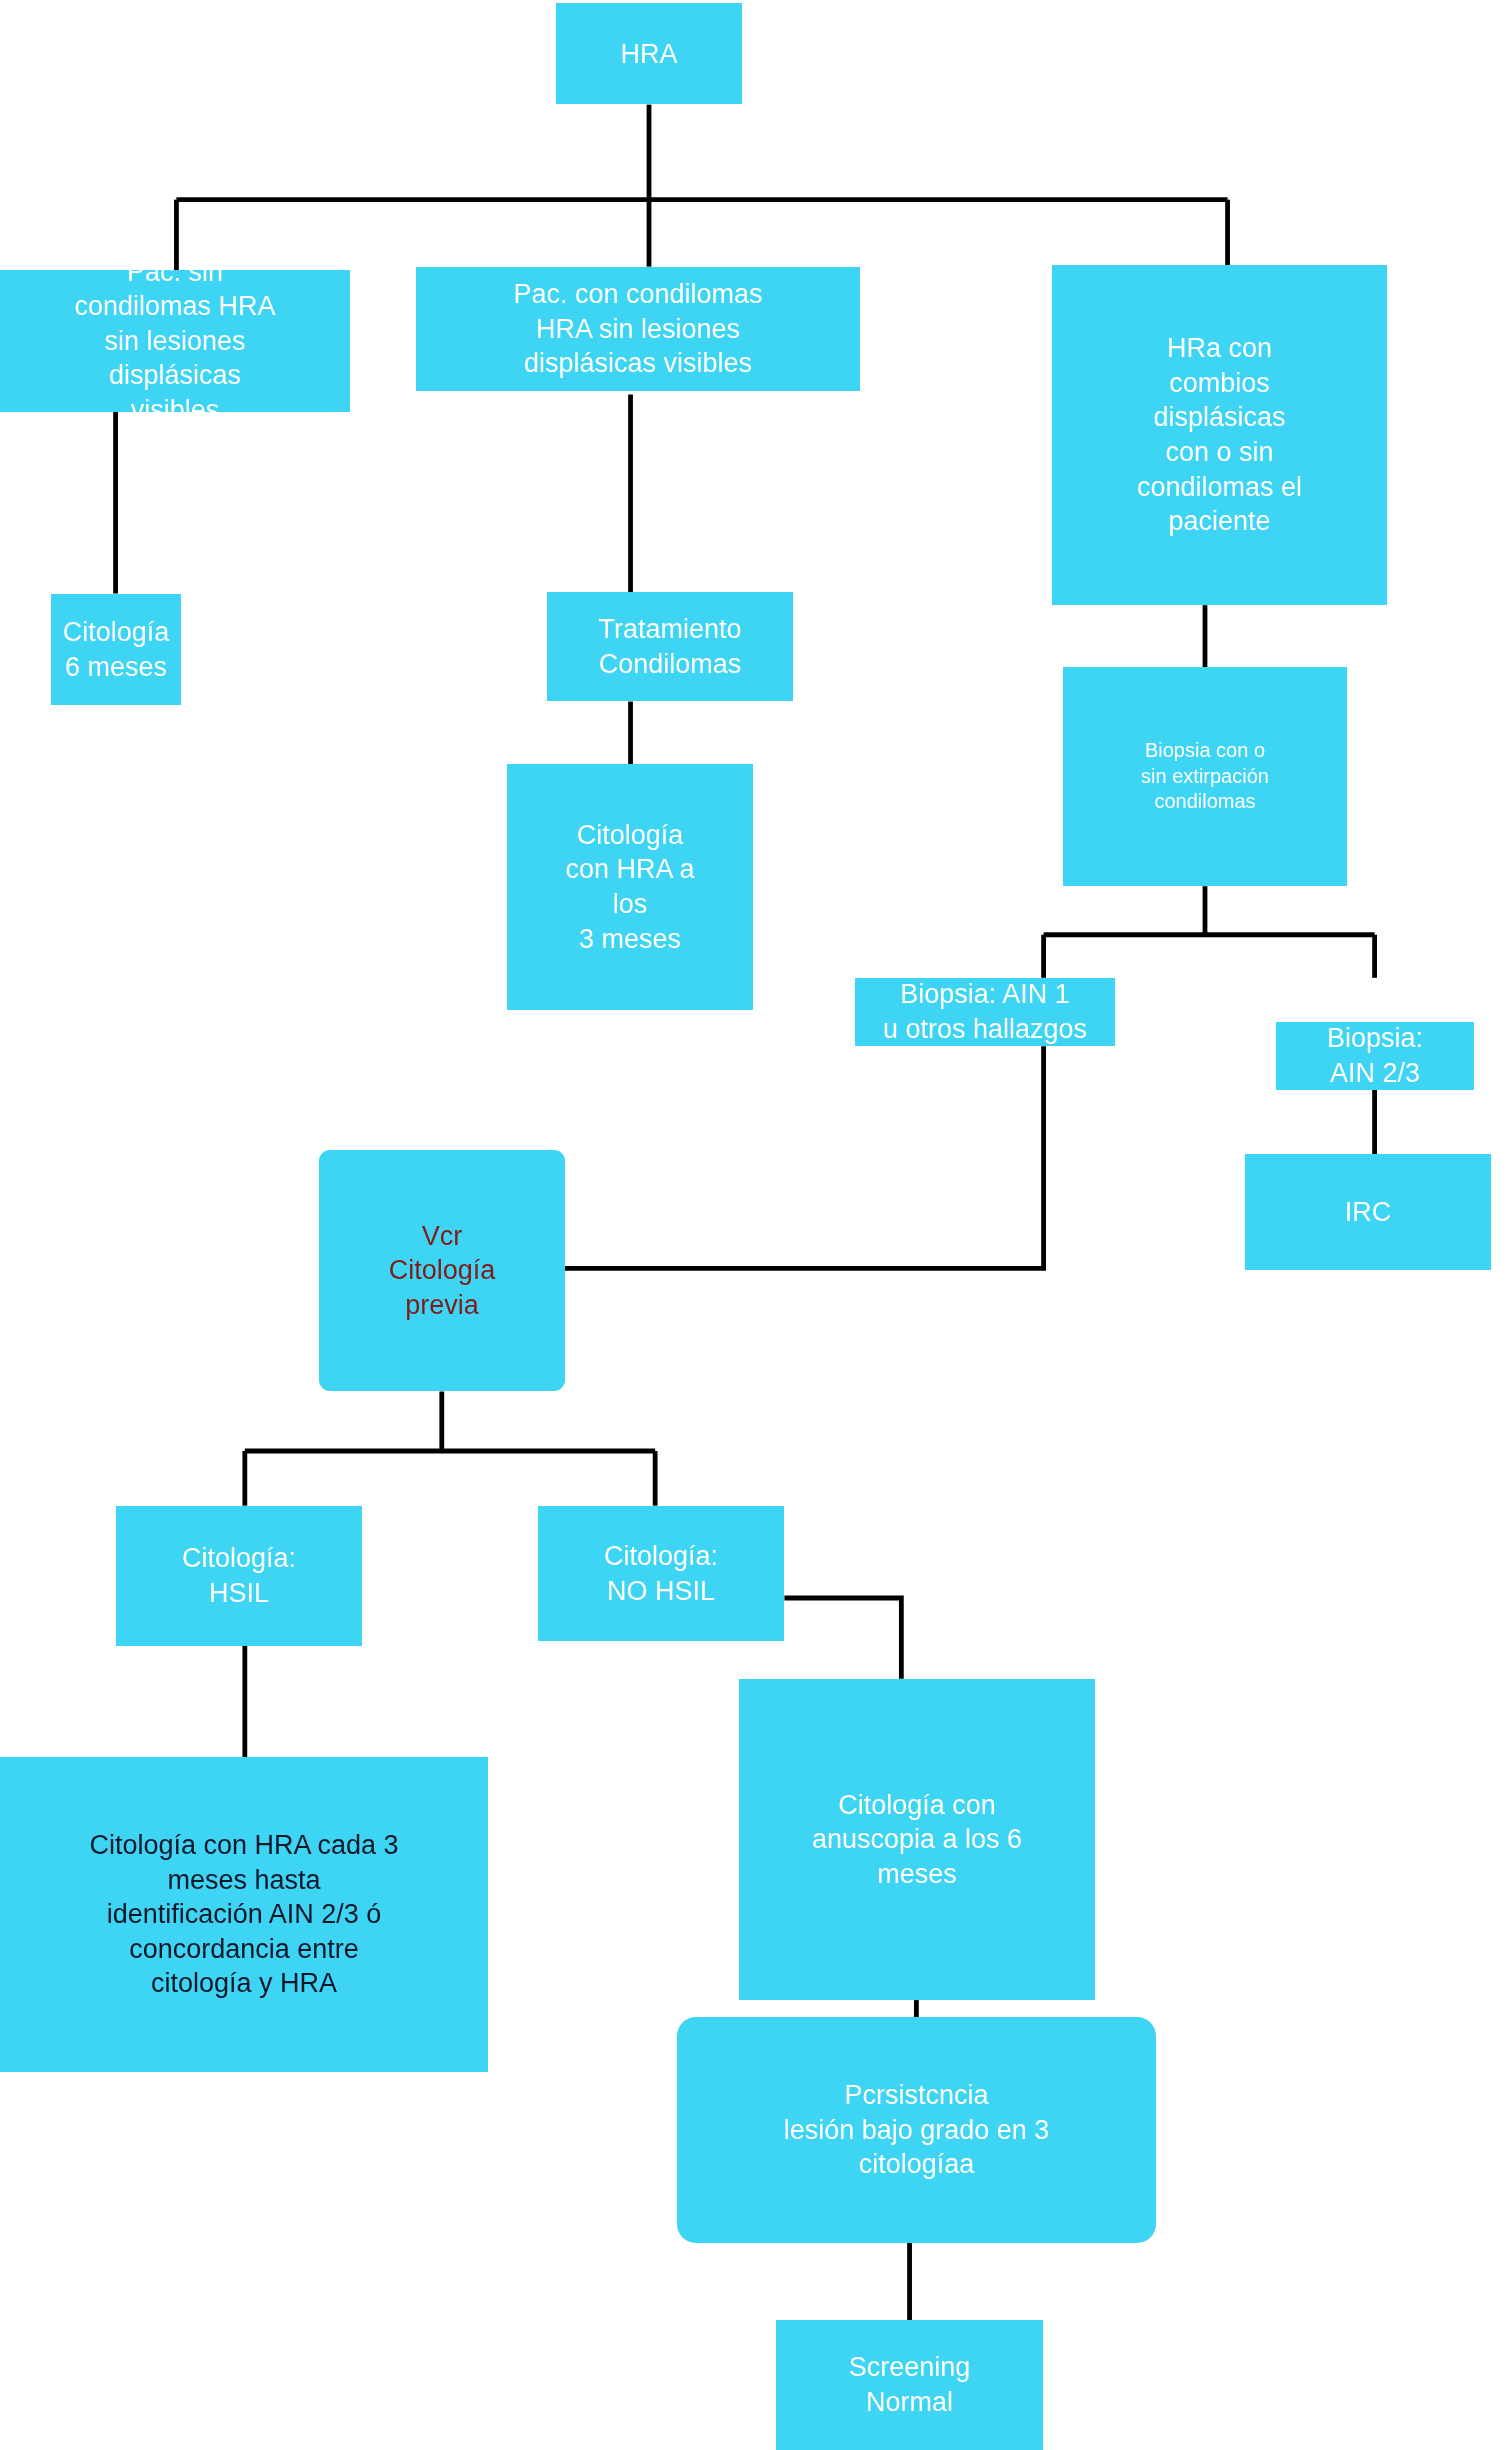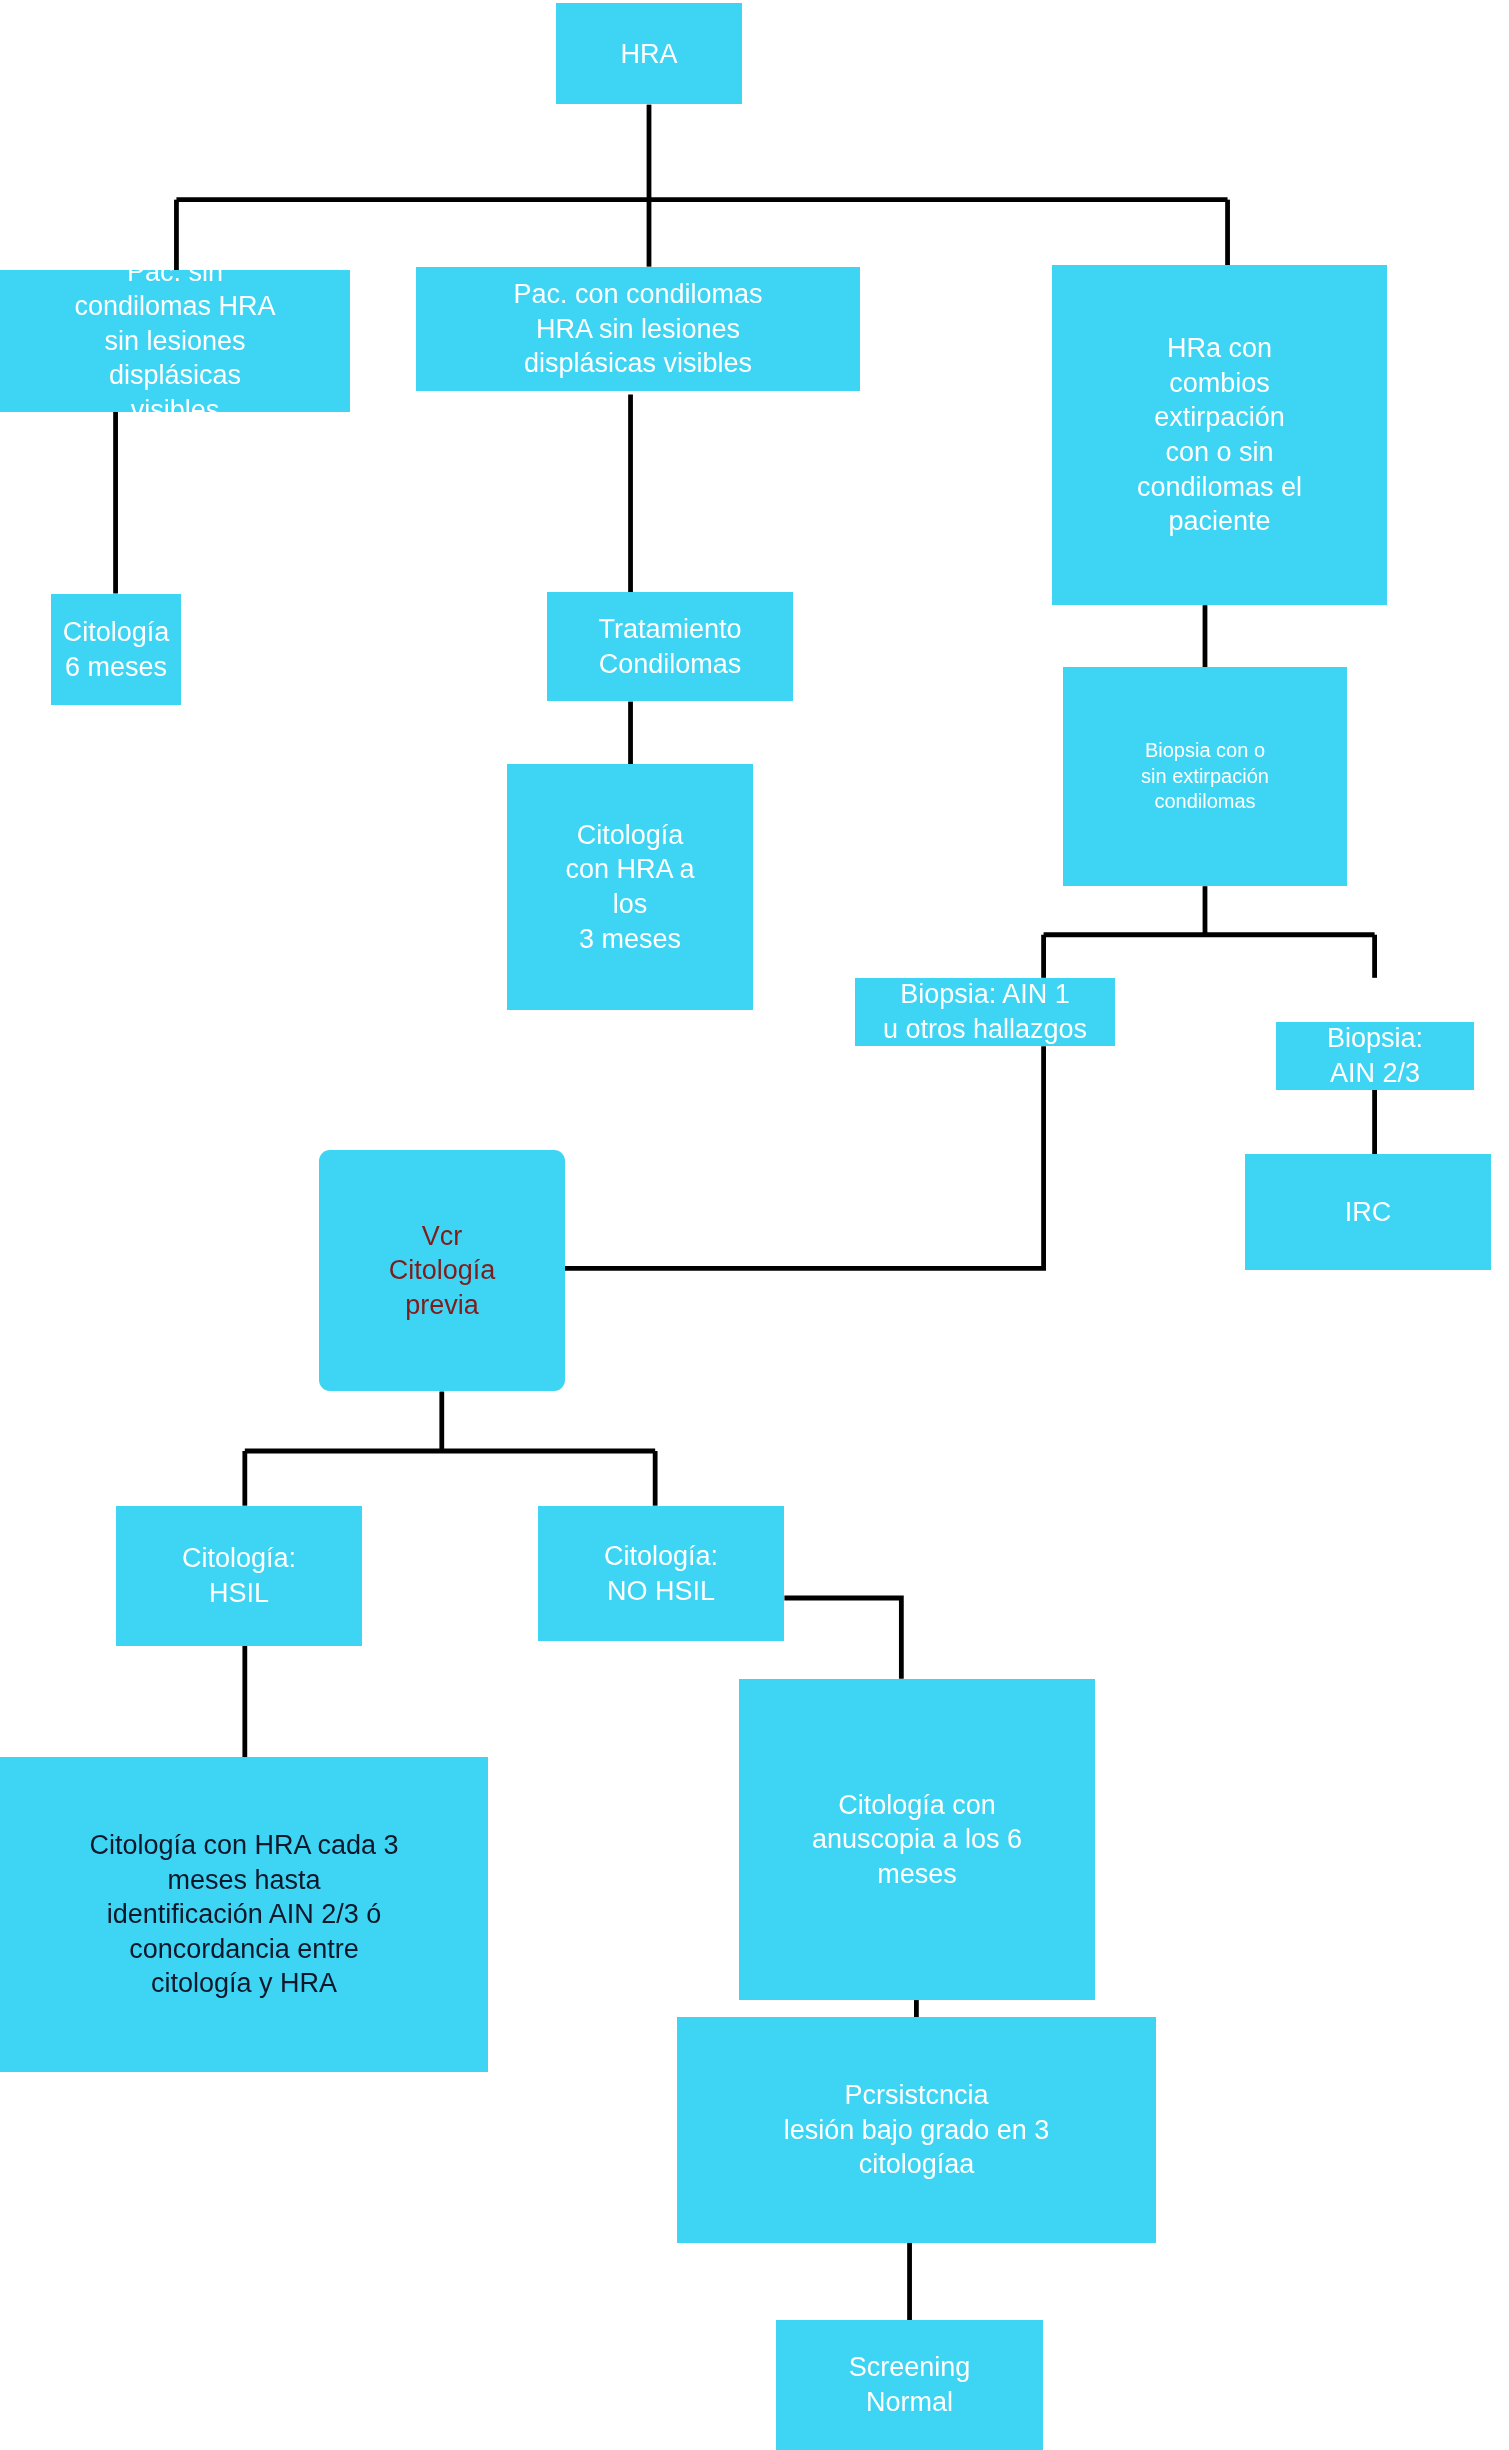--- a/index.html
+++ b/index.html
@@ -71,21 +71,21 @@
       <div class="node" style="left: 0px; top: 270px; width: 350px; height: 142px; background: rgb(61, 213, 243); color: rgb(255, 255, 255); font-size: 27px;">Pac. sin
 condilomas HRA
 sin lesiones
 displásicas
 visibles</div>
       <div class="node" style="left: 416px; top: 267px; width: 444px; height: 124px; background: rgb(61, 213, 243); color: rgb(255, 255, 255); font-size: 27px;">Pac. con condilomas
 HRA sin lesiones
 displásicas visibles</div>
       <div class="node" style="left: 1052px; top: 265px; width: 335px; height: 340px; background: rgb(61, 213, 243); color: rgb(255, 255, 255); font-size: 27px;">HRa con
 combios
-extirpación
+displásicas
 con o sin
 condilomas el
 paciente</div>
       <div class="node" style="left: 51px; top: 594px; width: 130px; height: 111px; background: rgb(61, 213, 243); color: rgb(255, 255, 255); font-size: 27px;">Citología
 6 meses</div>
       <div class="node" style="left: 507px; top: 592px; width: 246px; height: 109px; background: rgb(61, 213, 243); color: rgb(255, 255, 255); font-size: 27px; margin-left: 40px;">Tratamiento
 Condilomas</div>
       <div class="node" style="left: 507px; top: 764px; width: 246px; height: 246px; background: rgb(61, 213, 243); color: rgb(255, 255, 255); font-size: 27px;">Citología
 con HRA a
 los
@@ -106,20 +106,20 @@
       <div class="node" style="left: 538px; top: 1506px; width: 246px; height: 135px; background: rgb(61, 213, 243); color: rgb(255, 255, 255); font-size: 27px;">Citología:
 NO HSIL</div>
       <div class="node" style="left: 739px; top: 1679px; width: 356px; height: 321px; background: rgb(61, 213, 243); color: rgb(255, 255, 255); font-size: 27px;">Citología con
 anuscopia a los 6
 meses</div>
       <div class="node" style="left: 0px; top: 1757px; width: 488px; height: 315px; background: rgb(61, 213, 243); color: #0f172a; font-size: 27px;">Citología con HRA cada 3
 meses hasta
 identificación AIN 2/3 ó
 concordancia entre
 citología y HRA</div>
-      <div class="node" style="left: 677px; top: 2017px; width: 479px; height: 226px; background: rgb(61, 213, 243); color: rgb(255, 255, 255); font-size: 27px;">Pcrsistcncia
+      <div class="node" style="left: 677px; top: 2017px; width: 479px; height: 226px; background: rgb(61, 213, 243); color: rgb(255, 255, 255); font-size: 27px; border-radius: 19px;">Pcrsistcncia
 lesión bajo grado en 3
 citologíaa</div>
       <div class="node" style="left: 776px; top: 2320px; width: 267px; height: 130px; background: rgb(61, 213, 243); color: rgb(255, 255, 255); font-size: 27px;">Screening
 Normal</div>
     </div>
 </div>
 
 
 </body></html>

